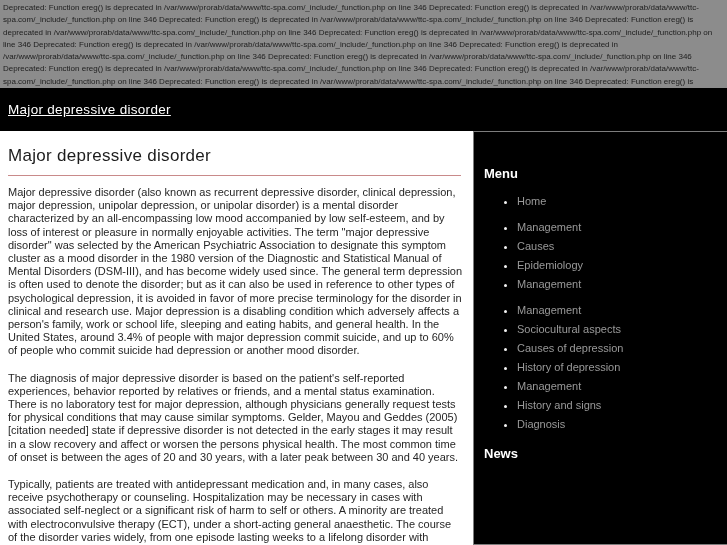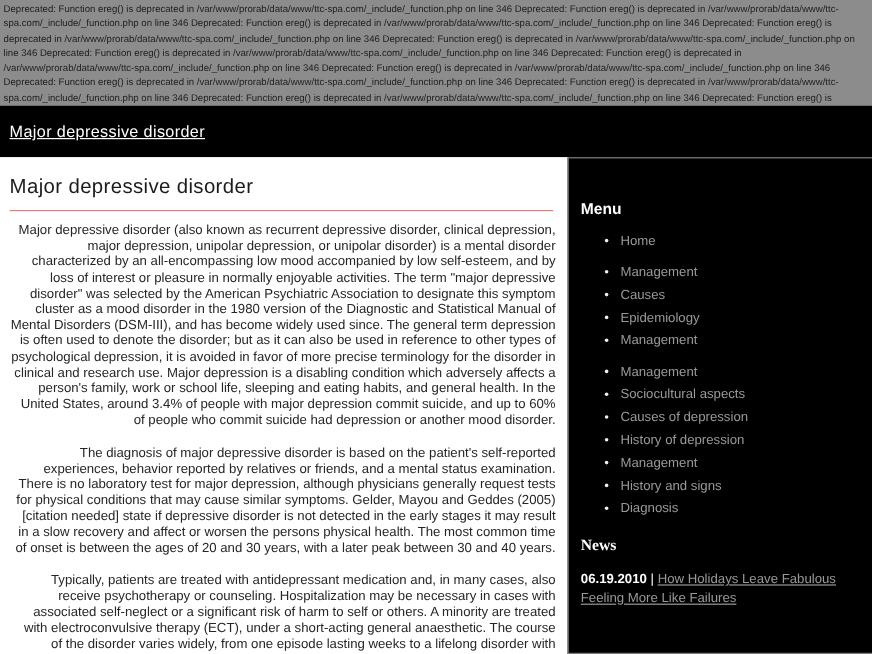--- a/index.html
+++ b/index.html
@@ -62,21 +62,20 @@
   .accent-rule {
     border: none;
     border-top: 1px solid var(--accent, #c98a8a);
     margin: 0 2px 10px 0;
   }
   .body-p {
     font-size: 11px;
     line-height: 13.2px;
     color: #262626;
     margin: 0 0 14px 0;
-    text-align: right;
   }
 
   
   .sidebar {
     width: 254px;
     flex: 0 0 254px;
     background: #000000;
     border: 1px solid #7d7d7d;
     border-right: none;
     color: #ffffff;
@@ -98,21 +97,21 @@
   .menu-group li {
     font-size: 11px;
     line-height: 12px;
     margin-bottom: 7px;
   }
   .menu-group a {
     color: #999999;
     text-decoration: none;
     cursor: pointer;
   }
-  .news-heading { margin-top: 16px; font-family: Liberation Serif, serif; }
+  .news-heading { margin-top: 16px; }
   .news-item {
     margin-top: 14px;
     font-size: 11px;
     line-height: 15.5px;
   }
   .news-date { font-weight: 700; color: #ffffff; }
   .news-sep { color: #ffffff; }
   .news-link {
     color: #999999;
     text-decoration: underline;
@@ -165,18 +164,17 @@
           <li><a href="#">Causes of depression</a></li>
           <li><a href="#">History of depression</a></li>
           <li><a href="#">Management</a></li>
           <li><a href="#">History and signs</a></li>
           <li><a href="#">Diagnosis</a></li>
         </ul>
       </div>
     <h2 class="sidebar-heading news-heading">News</h2>
     <div>
         <div class="news-item">
-          <div><span class="news-date">06.19.2010</span><span class="news-sep"> | </span><a href="#" class="news-link">How Holidays Leave Fabulous Feeling More Like Failures</a></div>
         </div>
       </div>
   </div>
 
 </div>
 
 </body></html>

